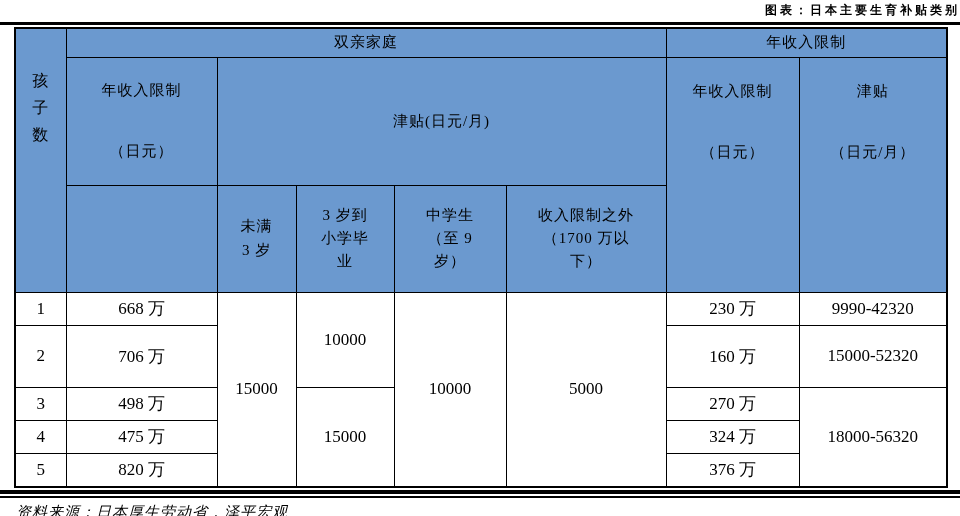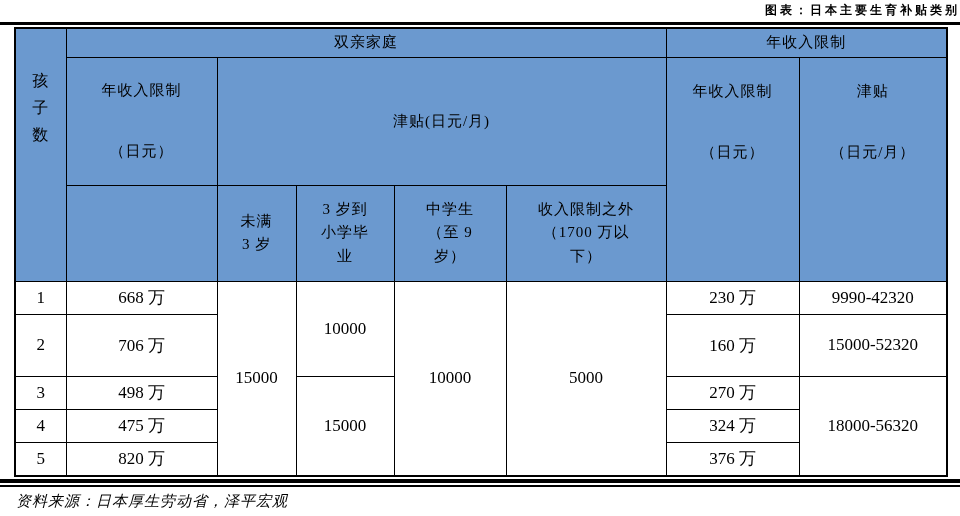--- a/index.html
+++ b/index.html
@@ -90,21 +90,21 @@
       </div>
     </td>
     <td class="hd tall-td" rowspan="2">
       <div class="tall-inner">
         <span>津贴</span>
         <span>（日元/月）</span>
       </div>
     </td>
   </tr>
 
-  <tr style="height:96px">
+  <tr style="height:107px">
     <td class="hd"></td>
     <td class="hd pre">未满
 3 岁</td>
     <td class="hd pre">3 岁到
 小学毕
 业</td>
     <td class="hd pre">中学生
 （至 9
 岁）</td>
     <td class="hd pre">收入限制之外

